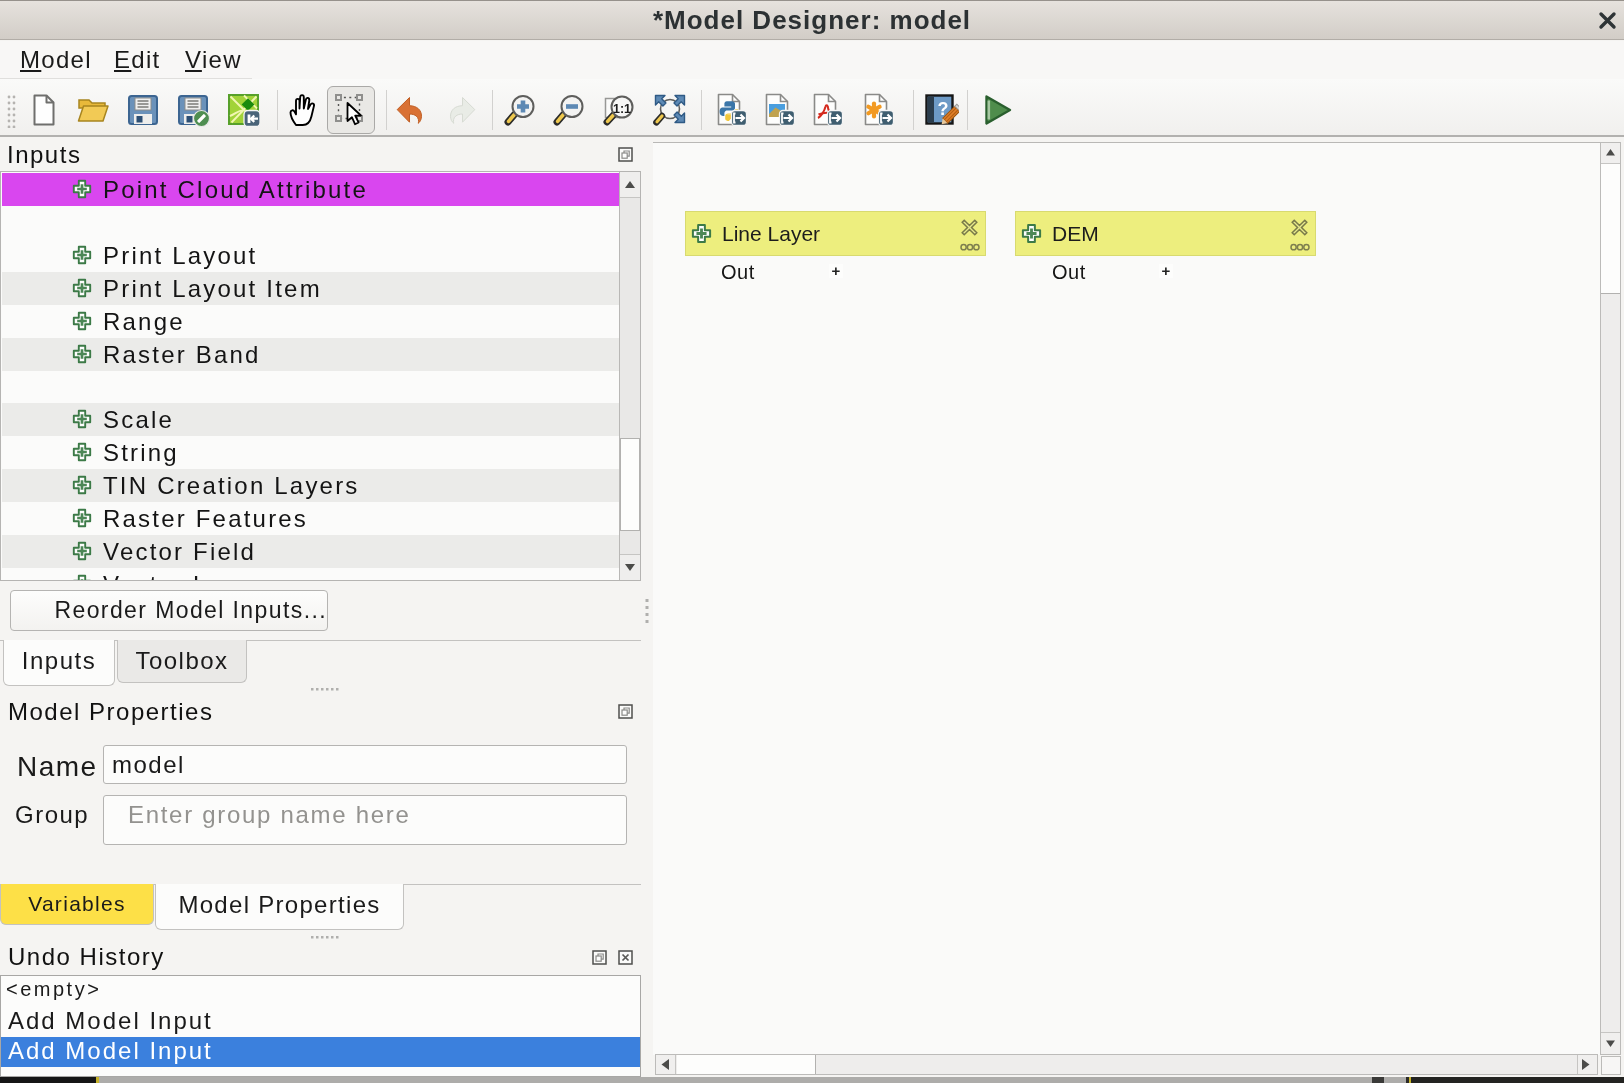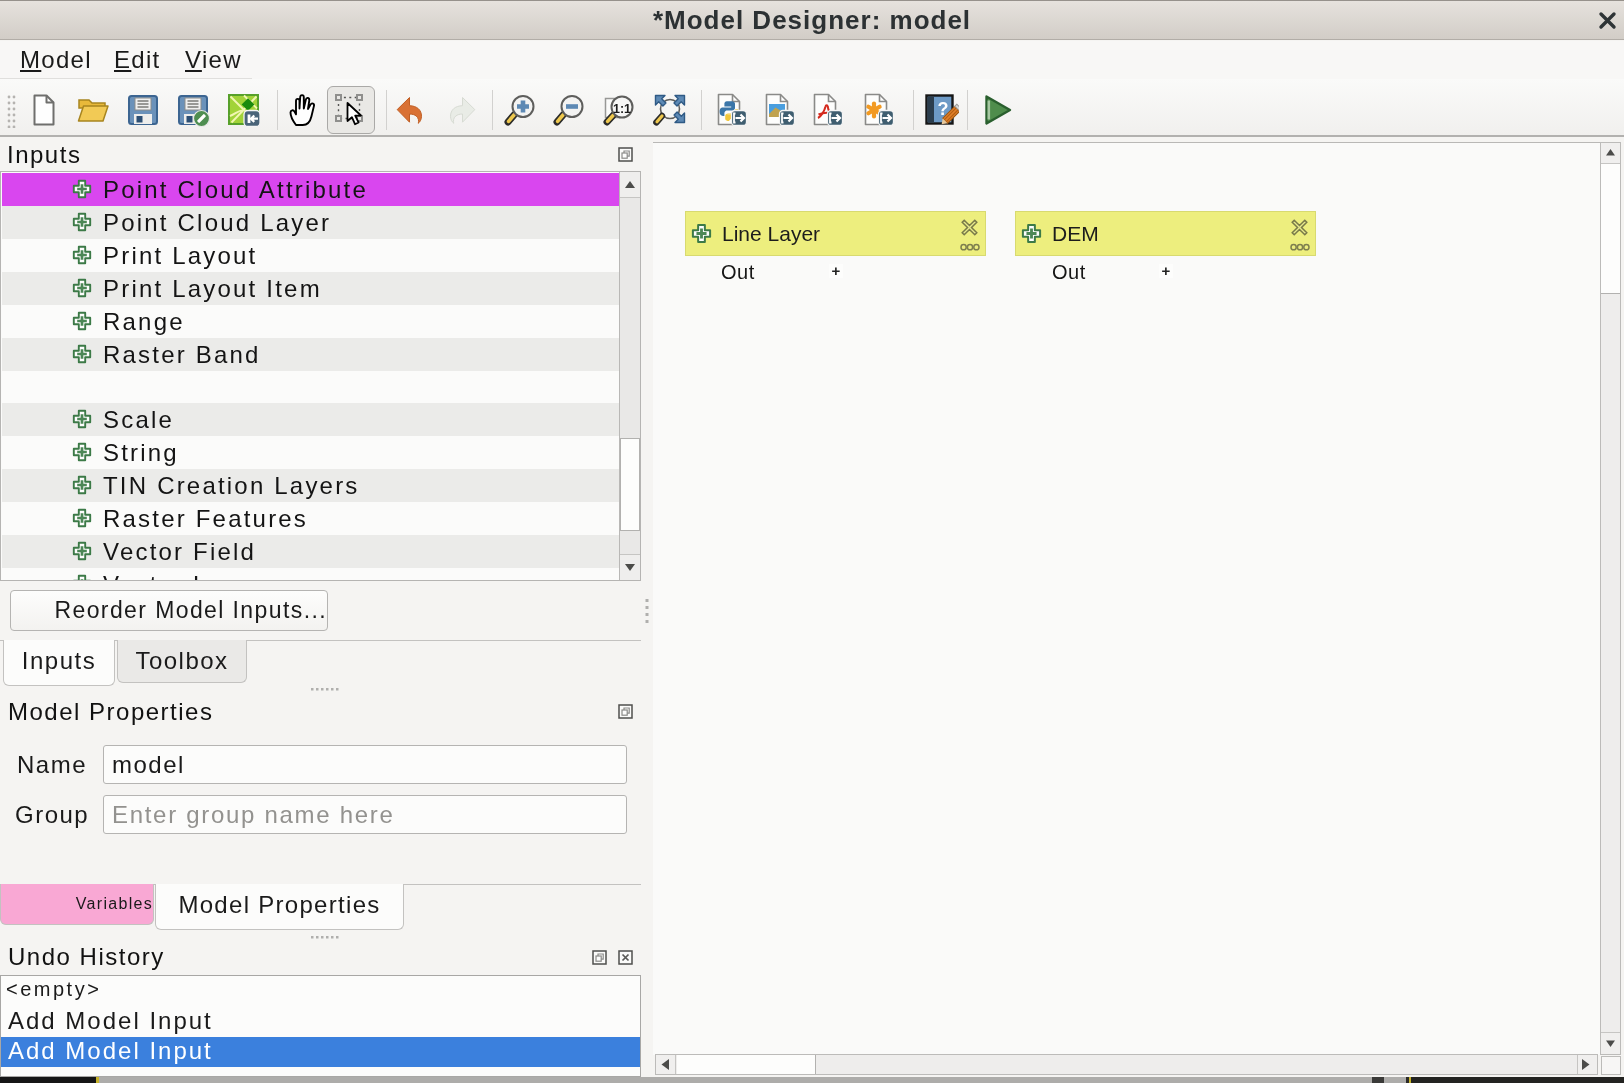--- a/index.html
+++ b/index.html
@@ -221,27 +221,20 @@
   </svg>
 
 <div class="abs" style="left:0;top:171px;width:641px;height:410px;background:#fbfbfa;border:1px solid #b5b4b2;overflow:hidden">
   <div class="row" style="top:1px;background:#d946ef">
       <svg class="ric" width="20" height="20" viewBox="0 0 20 20">
         <path d="M6.8 1.8h6.4v5h5v6.4h-5v5H6.8v-5h-5V6.8h5z" fill="#fdfdfd" stroke="#3c7a47" stroke-width="1.9" stroke-linejoin="round"></path>
         <path d="M10 5.2v9.6M5.2 10h9.6" stroke="#4c8756" stroke-width="2.7"></path>
       </svg>
       <span class="rowt">Point Cloud Attribute</span>
     </div>
-  <div class="row" style="top:34px;background:#ebebe9">
-      <svg class="ric" width="20" height="20" viewBox="0 0 20 20">
-        <path d="M6.8 1.8h6.4v5h5v6.4h-5v5H6.8v-5h-5V6.8h5z" fill="#fdfdfd" stroke="#3c7a47" stroke-width="1.9" stroke-linejoin="round"></path>
-        <path d="M10 5.2v9.6M5.2 10h9.6" stroke="#4c8756" stroke-width="2.7"></path>
-      </svg>
-      <span class="rowt">Point Cloud Layer</span>
-    </div>
   <div class="row" style="top:67px;background:#fbfbfa">
       <svg class="ric" width="20" height="20" viewBox="0 0 20 20">
         <path d="M6.8 1.8h6.4v5h5v6.4h-5v5H6.8v-5h-5V6.8h5z" fill="#fdfdfd" stroke="#3c7a47" stroke-width="1.9" stroke-linejoin="round"></path>
         <path d="M10 5.2v9.6M5.2 10h9.6" stroke="#4c8756" stroke-width="2.7"></path>
       </svg>
       <span class="rowt">Print Layout</span>
     </div>
   <div class="row" style="top:100px;background:#ebebe9">
       <svg class="ric" width="20" height="20" viewBox="0 0 20 20">
         <path d="M6.8 1.8h6.4v5h5v6.4h-5v5H6.8v-5h-5V6.8h5z" fill="#fdfdfd" stroke="#3c7a47" stroke-width="1.9" stroke-linejoin="round"></path>
@@ -344,27 +337,27 @@
     </g>
   </svg>
 
 <div class="abs" style="left:8px;top:698px;font-size:24px;letter-spacing:1.5px;color:#111">Model Properties</div>
 <svg class="abs" style="left:618px;top:704px" width="15" height="15" viewBox="0 0 15 15">
     <rect x="1" y="1" width="13" height="13" fill="#fbfbfa" stroke="#4f4f4d" stroke-width="1.5"></rect>
     <rect x="4" y="6" width="5.2" height="5.2" fill="#fdfdfc" stroke="#8b8b89" stroke-width="1.2"></rect>
     <path d="M6 6 v-2 h5.2 v5.2 h-2" fill="none" stroke="#8b8b89" stroke-width="1.2"></path>
   </svg>
 
-<div class="abs" style="left:17px;top:751px;font-size:24px;letter-spacing:1.5px">Name</div>
+<div class="abs" style="left:17px;top:751px;font-size:28px;letter-spacing:1.5px">Name</div>
 <div class="abs" style="left:103px;top:745px;width:524px;height:39px;background:#fcfcfb;border:1px solid #b5b4b2;border-radius:3px;font-size:24px;letter-spacing:1.5px;line-height:37px;padding-left:8px">model</div>
 <div class="abs" style="left:15px;top:801px;font-size:24px;letter-spacing:1.5px">Group</div>
-<div class="abs" style="left:103px;top:795px;width:524px;height:39px;background:#fcfcfb;border:1px solid #b5b4b2;border-radius:3px;font-size:24px;letter-spacing:1.7px;line-height:37px;padding-left:8px;color:#93928f">Enter group name here</div>
+<div class="abs" style="left:103px;top:795px;width:524px;height:50px;background:#fcfcfb;border:1px solid #b5b4b2;border-radius:3px;font-size:24px;letter-spacing:1.7px;line-height:37px;padding-left:24px;color:#93928f">Enter group name here</div>
 
 <div class="abs" style="left:0;top:884px;width:641px;height:1px;background:#c3c2c0"></div>
-<div class="abs" style="left:0;top:884px;width:154px;height:41px;background:#f9a8d4;border:1px solid #c3c2c0;border-top:none;border-radius:0 0 6px 6px;font-size:16px;letter-spacing:1.3px;text-align:right;line-height:39px">Variables</div>
+<div class="abs" style="left:0;top:884px;width:154px;height:41px;background:#fde047;border:1px solid #c3c2c0;border-top:none;border-radius:0 0 6px 6px;font-size:21px;letter-spacing:1.3px;text-align:center;line-height:39px">Variables</div>
 <div class="abs" style="left:155px;top:884px;width:249px;height:46px;background:#fcfcfb;border:1px solid #c3c2c0;border-top:none;border-radius:0 0 6px 6px;font-size:24px;letter-spacing:1.3px;text-align:center;line-height:42px">Model Properties</div>
 
 <svg class="abs" style="left:311px;top:935px" width="28" height="5">
     <g fill="#b0afad">
       <rect x="0" y="1" width="2.5" height="2.5"></rect>
       <rect x="5" y="1" width="2.5" height="2.5"></rect>
       <rect x="10" y="1" width="2.5" height="2.5"></rect>
       <rect x="15" y="1" width="2.5" height="2.5"></rect>
       <rect x="20" y="1" width="2.5" height="2.5"></rect>
       <rect x="25" y="1" width="2.5" height="2.5"></rect>

